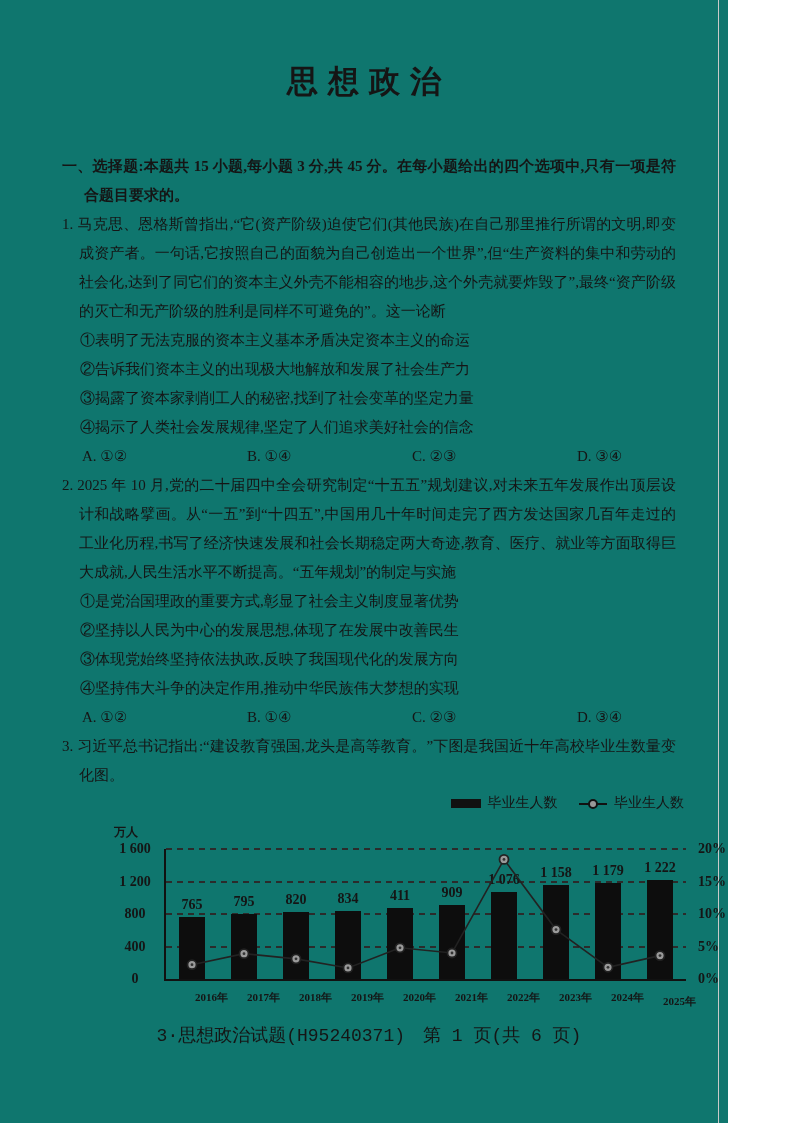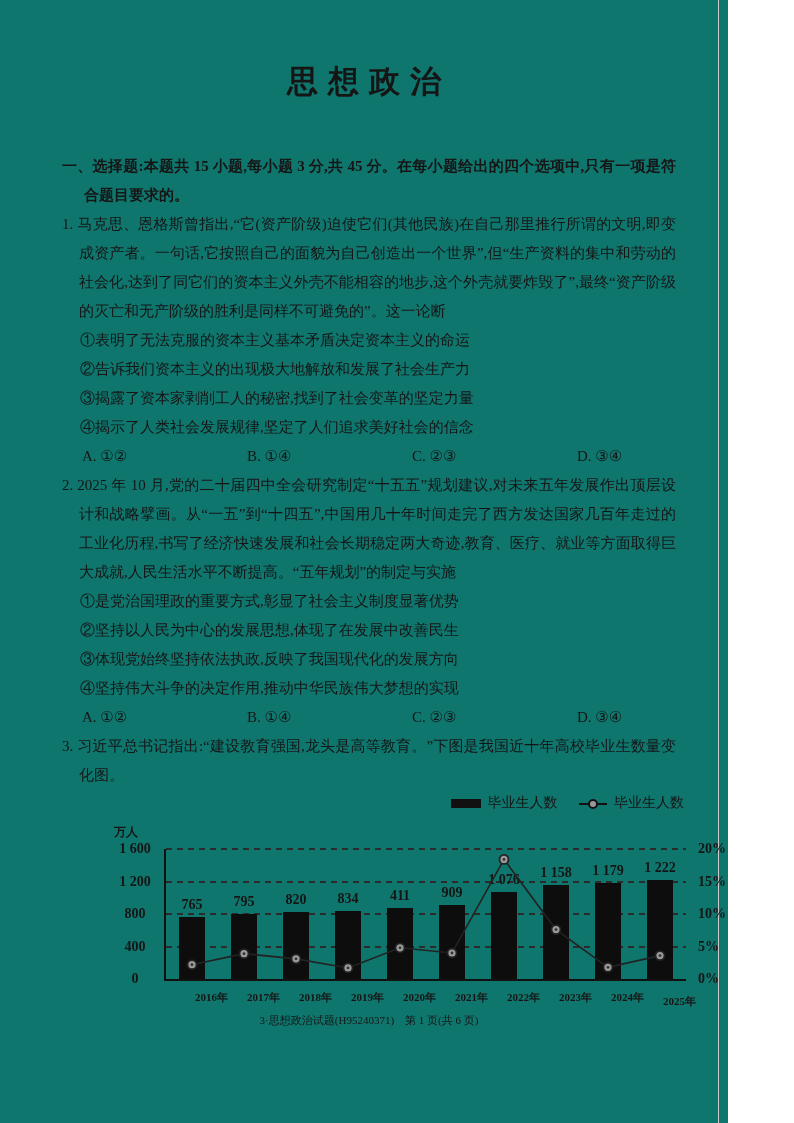--- a/index.html
+++ b/index.html
@@ -37,21 +37,21 @@
     border-left:2px solid #111;border-bottom:2px solid #111;}
   .gridline{position:absolute;left:0;width:100%;height:2px;
     background:repeating-linear-gradient(90deg,#2b2b2b 0 6px,transparent 6px 11px);}
   .ytick{position:absolute;width:46px;left:-54px;text-align:center;font-size:14px;line-height:18px;font-weight:600;}
   .rtick{position:absolute;left:532px;text-align:left;font-size:14px;line-height:18px;font-weight:700;}
   .bar{position:absolute;background:#0d0d0d;width:26px;}
   .bar-label{position:absolute;text-align:center;font-size:14px;line-height:18px;font-weight:600;white-space:nowrap;}
   .xlabel{position:absolute;text-align:right;font-size:11px;line-height:18px;font-weight:600;white-space:nowrap;}
   #lineSvg{position:absolute;left:0;top:0;overflow:visible;}
   .after-chart{margin-top:12px;padding-left:20px;font-weight:600;}
-  .footer{text-align:center;font-size:11px;}
+  .footer{margin-top:16px;text-align:center;font-size:18px;font-family:Liberation Mono, monospace;}
 </style>
 </head>
 <body>
 
 <div class="page">
   <div class="scan-edge"></div>
 
   <h1 class="title">思想政治</h1>
 
   <div class="content">

